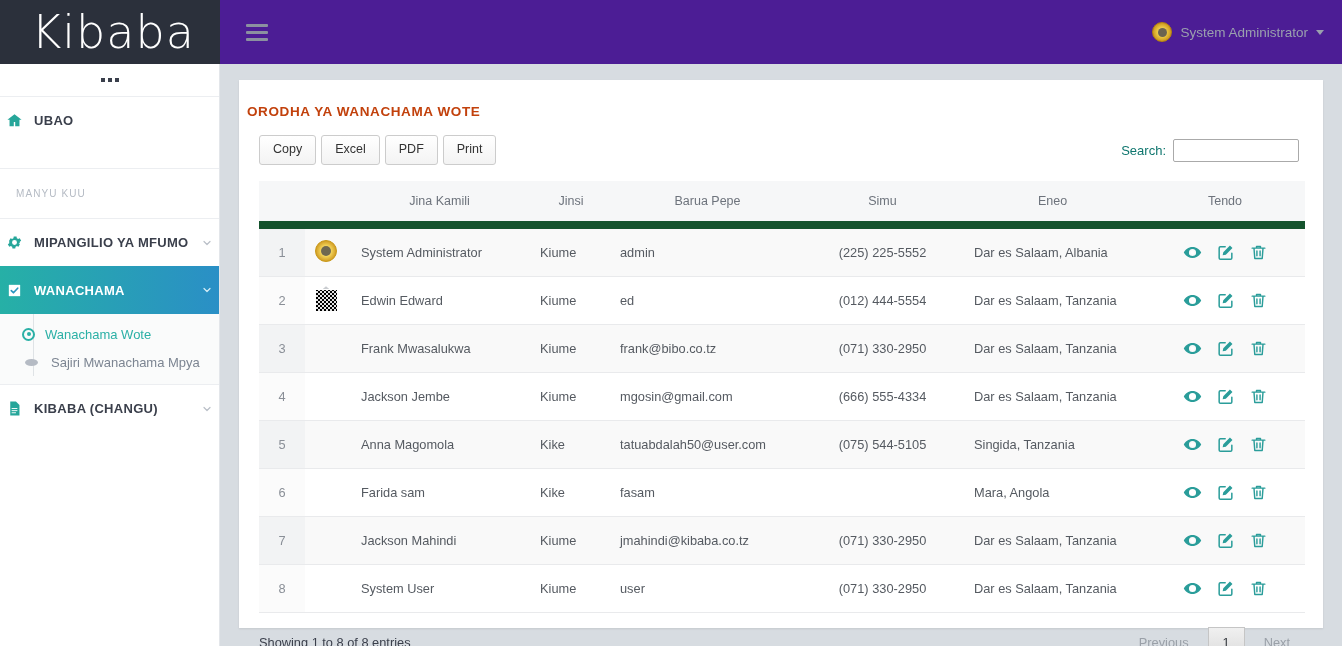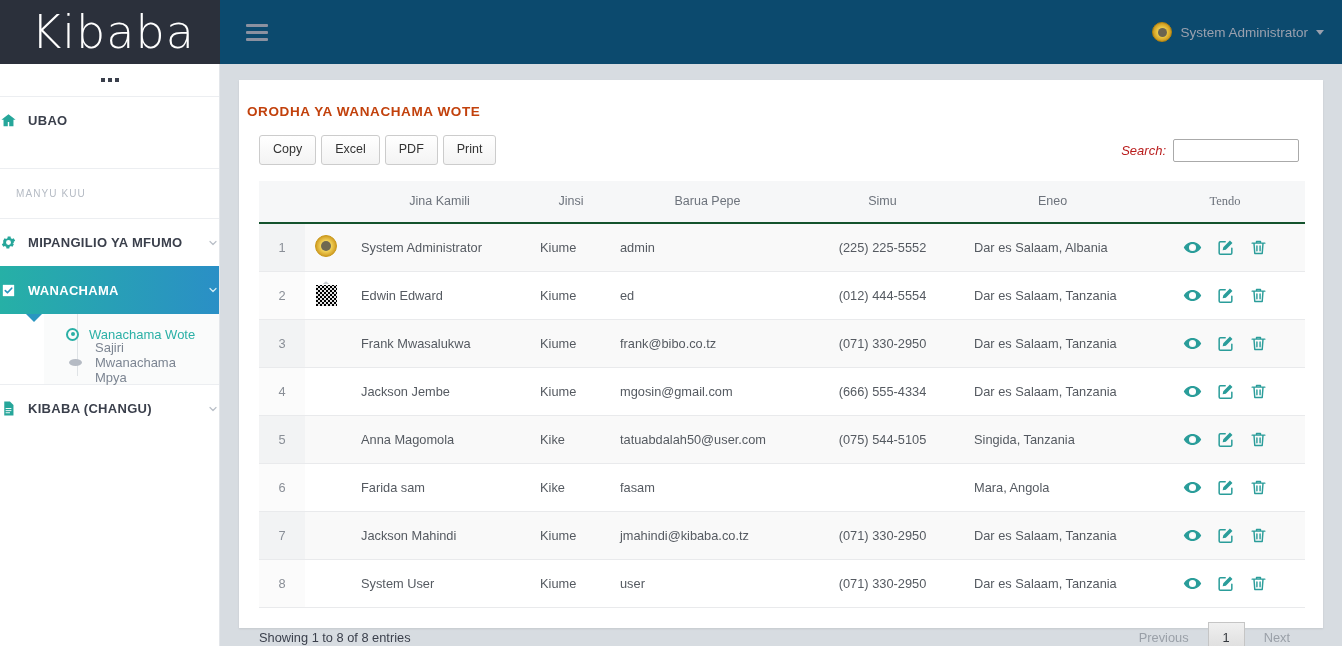--- a/index.html
+++ b/index.html
@@ -7,21 +7,21 @@
     width: 1342px; height: 646px;
     font-family: "Liberation Sans", sans-serif;
     background: #d7dce1;
     overflow: hidden;
   }
 
   
   #topbar {
     position: absolute; top: 0; left: 0;
     width: 1342px; height: 64px;
-    background: #0c4a6e;
+    background: #4c1d95;
     display: flex; align-items: center;
   }
   #logo-area {
     width: 220px; height: 64px;
     background: #2b303b;
     display: flex; align-items: center; justify-content: center;
   }
   #logo-text {
     color: #ffffff;
     font-size: 46px;
@@ -75,21 +75,21 @@
   }
   #dots-row {
     height: 32px; display: flex; align-items: center;
     justify-content: center; gap: 3px;
   }
   #dots-row i {
     width: 4px; height: 4px; background: #3a3f4b; display: block;
   }
   .nav-item {
     height: 48px; display: flex; align-items: center;
-    padding: 0 0; gap: 11px;
+    padding: 0 6px; gap: 11px;
     border-top: 1px solid #eceef1;
     cursor: pointer; background: #ffffff;
   }
   .nav-item .nav-label {
     font-size: 13px; font-weight: bold; color: #3a3f4b;
     letter-spacing: 0.3px; flex: 1;
   }
   .nav-icon { width: 17px; height: 17px; flex: 0 0 17px; color: #26a69a; }
   .nav-icon svg { display: block; width: 17px; height: 17px; }
   .nav-chevron {
@@ -112,21 +112,21 @@
   .nav-item.active .nav-chevron { color: #d6eef6; }
   .nav-item.active::after {
     content: ""; position: absolute;
     left: 26px; bottom: -8px;
     width: 0; height: 0;
     border-left: 8px solid transparent;
     border-right: 8px solid transparent;
     border-top: 8px solid #2a96c0;
   }
 
-  #submenu { background: #fafbfb; padding: 6px 0 8px 0; position: relative; margin-left: 44px; }
+  #submenu { background: #fafbfb; padding: 6px 0 8px 0; position: relative; }
   #submenu::before {
     content: ""; position: absolute;
     left: 33px; top: 0; bottom: 8px;
     width: 1px; background: #dfe3e6;
   }
   .sub-item {
     height: 28px; display: flex; align-items: center;
     padding: 0 16px 0 22px; gap: 10px;
     cursor: pointer; position: relative;
   }
@@ -172,46 +172,46 @@
     border-radius: 3px;
     font-size: 12.5px; color: #333333;
     padding: 6px 13px; cursor: pointer;
     font-family: "Liberation Sans", sans-serif;
     line-height: 1.25;
   }
   #search-wrap {
     margin-left: auto; display: flex; align-items: center;
     gap: 7px; padding-top: 2px;
   }
-  #search-label { font-size: 13px; color: #b91c1c; font-style: italic; }
+  #search-label { font-size: 13px; color: #0f766e; }
   #search-input {
     width: 126px; height: 23px;
     border: 1px solid #aaaaaa; border-radius: 2px;
     background: #ffffff; font-size: 12px;
     padding: 0 4px; outline: none;
     font-family: "Liberation Sans", sans-serif;
   }
 
   
   #table-wrap { padding: 16px 20px 0 20px; }
   table { width: 100%; border-collapse: collapse; table-layout: fixed; }
   thead th {
     background: #f6f7f8;
     font-size: 12.5px; font-weight: normal; color: #6d737c;
     padding: 13px 8px; text-align: center;
-    border-bottom: 2px solid #14532d;
+    border-bottom: 8px solid #14532d;
   }
   thead th.col-idx { width: 46px; }
   thead th.col-avatar { width: 42px; }
   thead th.col-name { width: 185px; }
   thead th.col-sex { width: 78px; }
   thead th.col-email { width: 195px; }
   thead th.col-phone { width: 155px; }
   thead th.col-area { width: 185px; }
-  thead th.col-act { width: 160px; font-family: Liberation Serif, serif; }
+  thead th.col-act { width: 160px; }
 
   tbody td {
     font-size: 12.8px; color: #555a61;
     padding: 14px 8px;
     border-bottom: 1px solid #e9eaec;
     vertical-align: middle;
   }
   tbody tr.odd td { background: #f9f9f9; }
   tbody tr.even td { background: #ffffff; }
   td.cell-idx {

